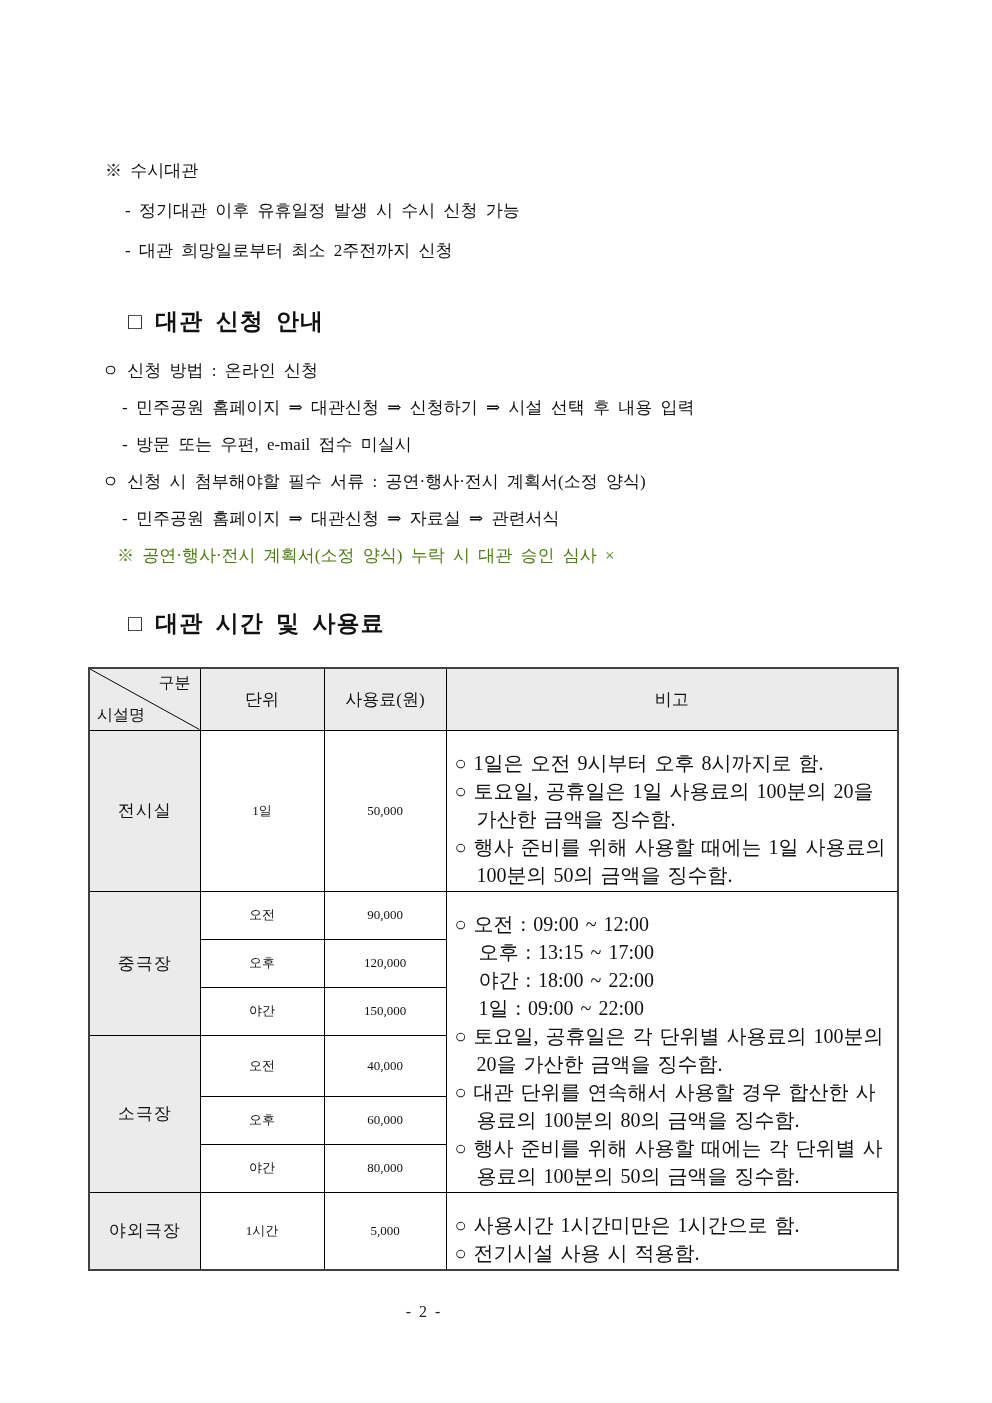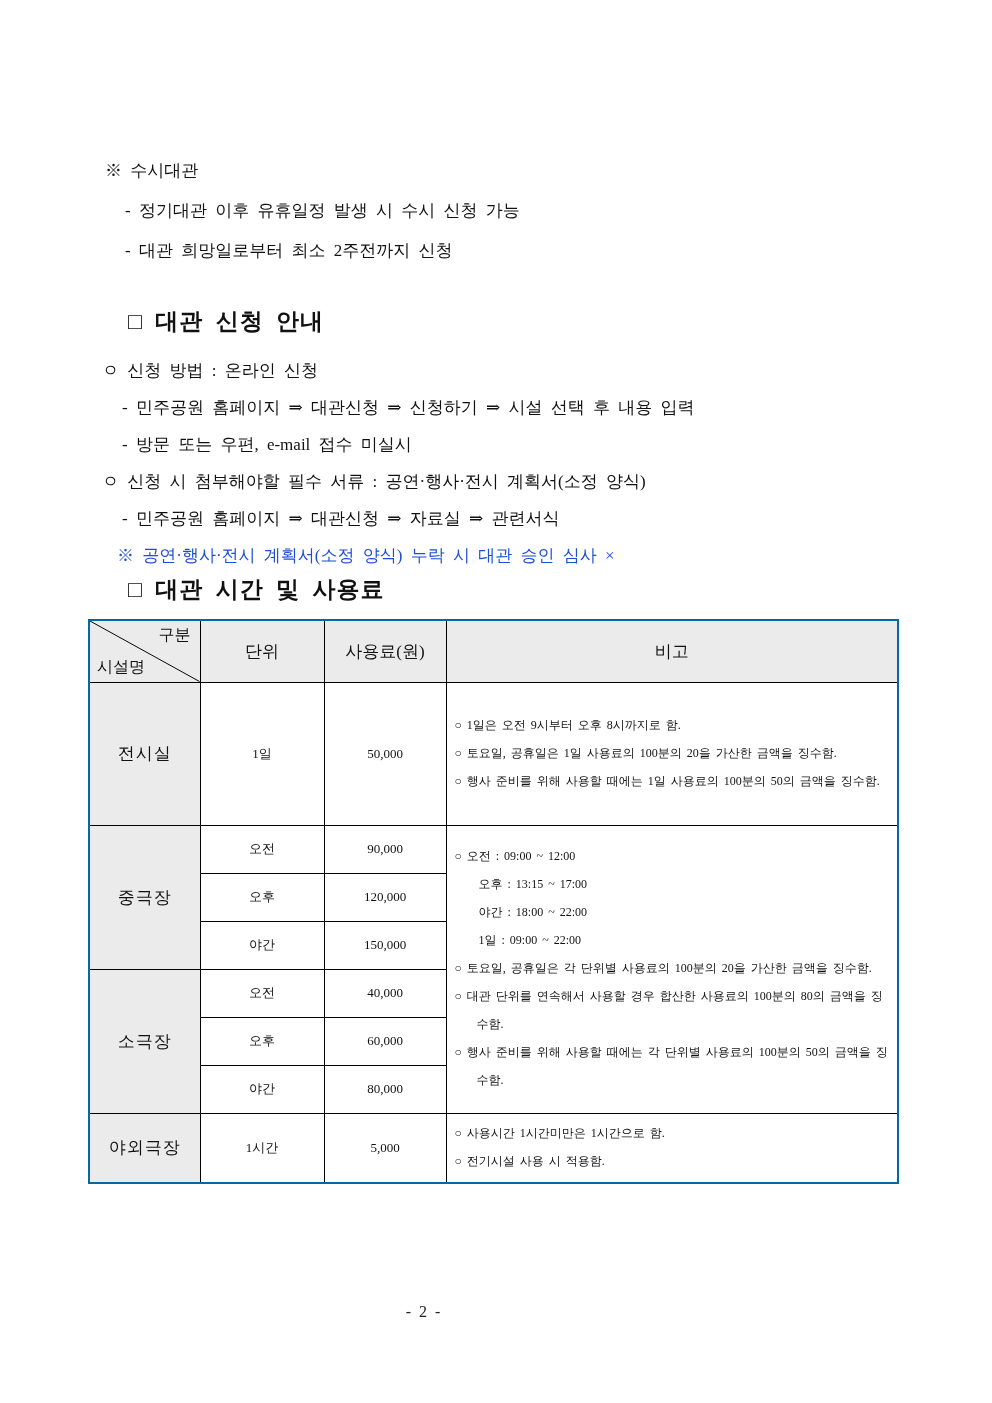--- a/index.html
+++ b/index.html
@@ -11,42 +11,42 @@
   }
   
   .susi-title{margin-left:17px;line-height:26px;word-spacing:4px;}
   .susi-item{margin-left:37px;margin-top:14px;line-height:26px;word-spacing:4px;}
   .doc-heading{
     font-family:"Liberation Sans","DejaVu Sans",sans-serif;
     font-weight:700;font-size:23px;letter-spacing:1px;
     margin:0;line-height:30px;word-spacing:5px;padding-left:40px;
   }
   .heading-apply{margin-top:42px;}
-  .heading-fees{}
+  .heading-fees{margin-top:34px;}
   .apply-lines{margin-top:16px;}
   .apply-line{line-height:37px;word-spacing:4px;}
   .apply-line.item{margin-left:14px;}
   .apply-line.sub{margin-left:34px;}
-  .apply-line.note-blue{margin-left:29px;color:#1d4ed8;}
+  .apply-line.note-blue{margin-left:29px;color:#4d7c0f;}
   .fees-sub{margin-left:17px;margin-top:12px;line-height:26px;word-spacing:3px;}
   
   table.fees{
     border-collapse:collapse;table-layout:fixed;width:809px;
-    margin-top:15px;border:2px solid #0369a1;
+    margin-top:29px;border:2px solid #404040;
   }
   table.fees td{border:1px solid #000;vertical-align:middle;box-sizing:border-box;}
   td.hdr{background:#ebebeb;text-align:center;font-size:17px;word-spacing:2px;}
   td.fac{background:#ebebeb;text-align:center;font-size:17px;letter-spacing:1px;}
   td.ctr{text-align:center;font-size:13px;}
   td.corner{background:#ebebeb;position:relative;padding:0;}
   .corner svg{position:absolute;left:0;top:0;width:100%;height:100%;}
   .corner .ctop{position:absolute;top:4px;right:9px;font-size:16px;}
   .corner .cbot{position:absolute;bottom:4px;left:7px;font-size:16px;}
   td.note-cell{
-    vertical-align:top;padding:0 6px 2px 8px;font-size:12px;
+    vertical-align:top;padding:18px 6px 2px 8px;font-size:20px;
     line-height:28px;word-spacing:2px;
   }
   .note{padding-left:22px;text-indent:-22px;}
   .note.sub{padding-left:24px;text-indent:0;}
   tr.r-head{height:62px;}
   tr.r-exh{height:143px;}
   tr.r-u{height:48px;}
   tr.r-out{height:70px;}
   
   .page-number{

